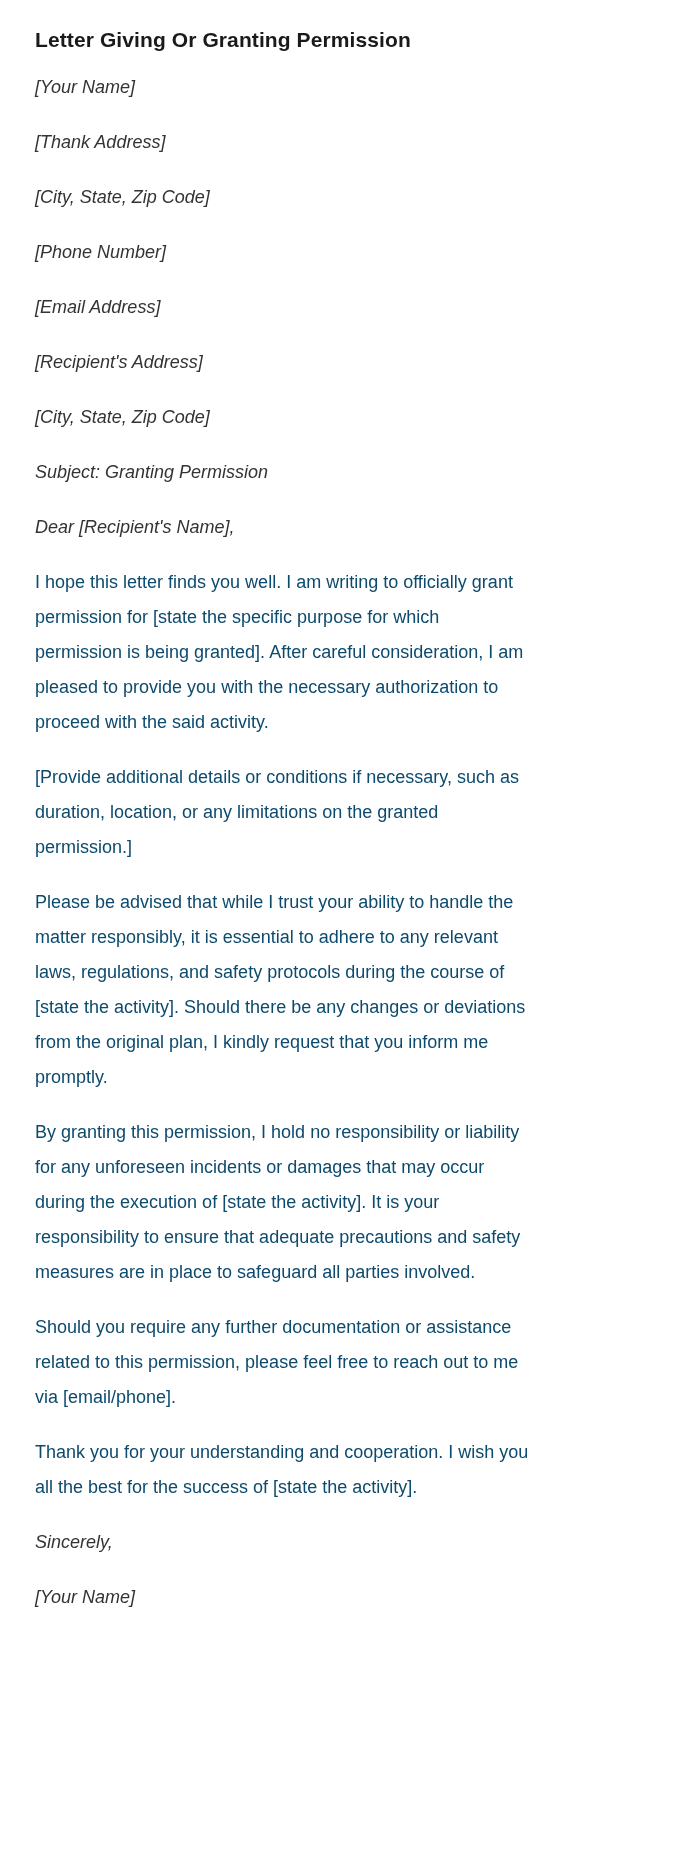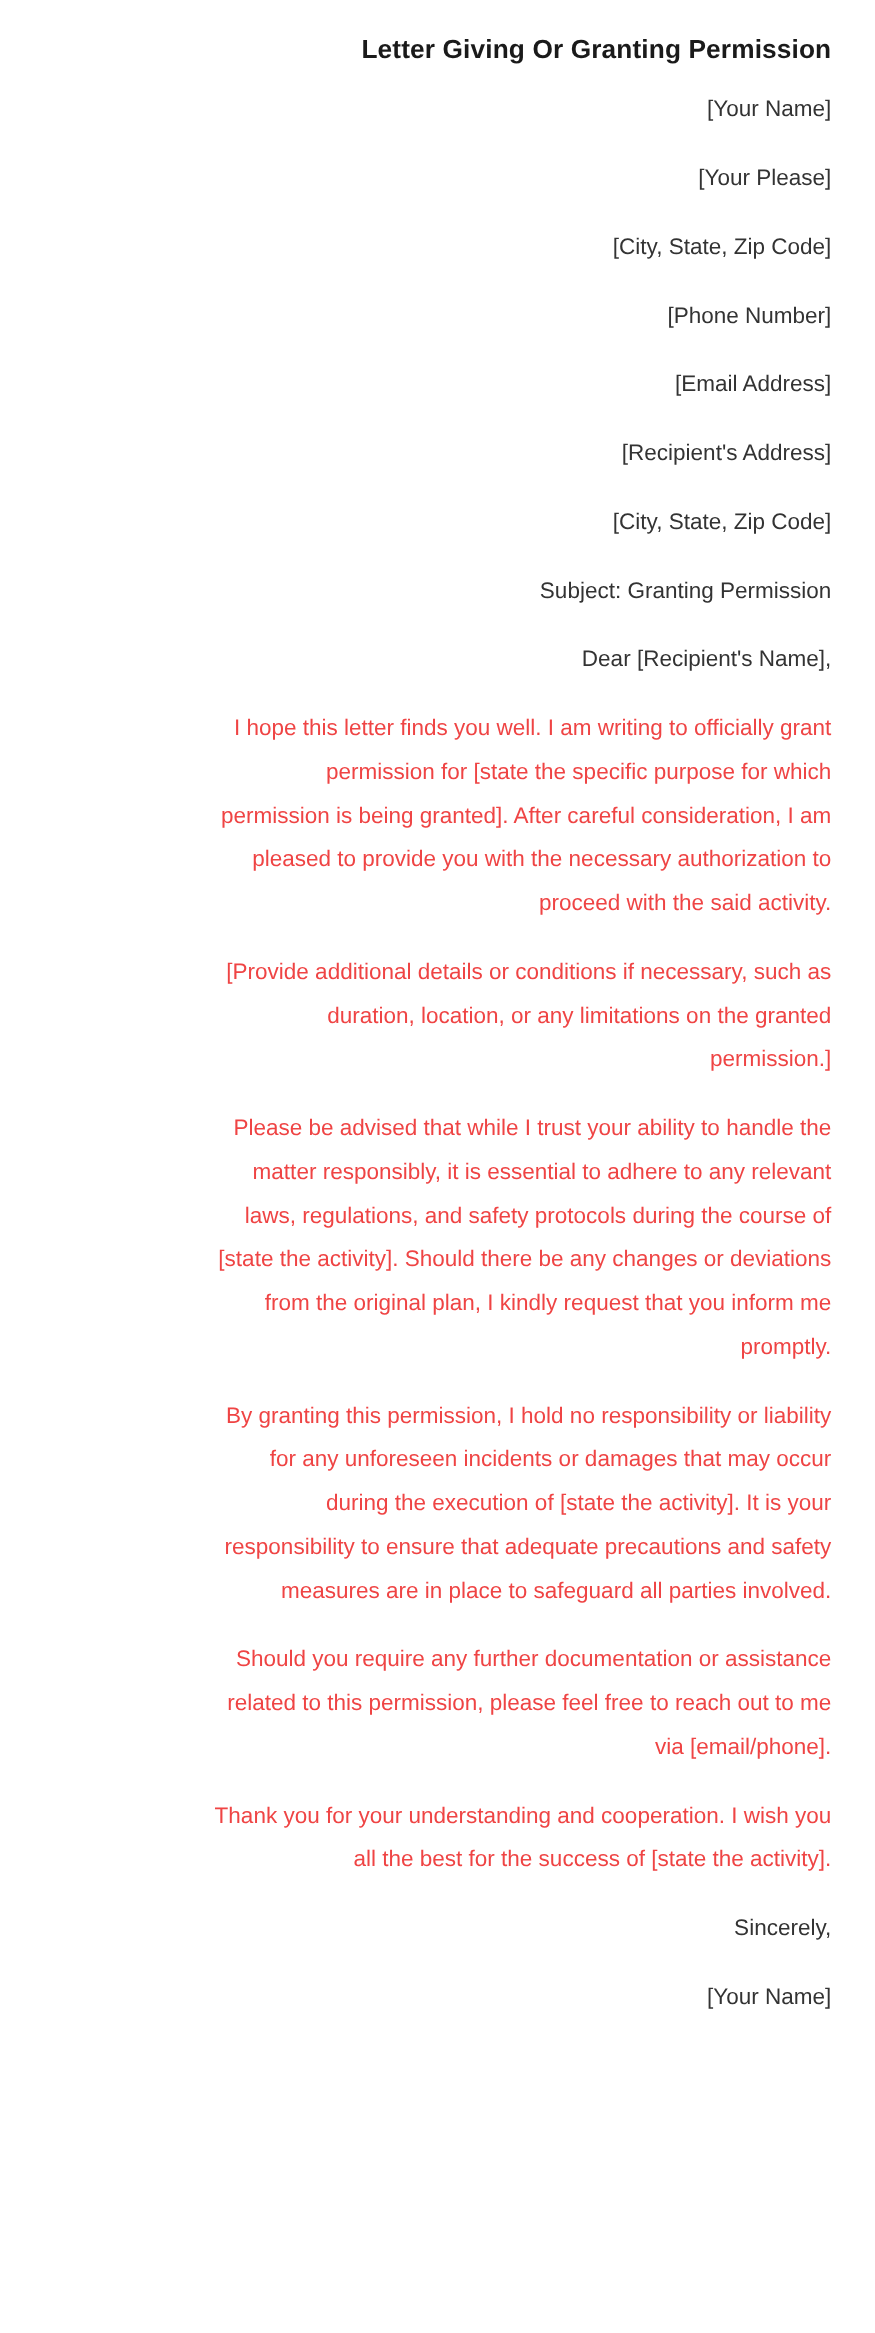--- a/index.html
+++ b/index.html
@@ -1,15 +1,15 @@
 <!DOCTYPE html>
 <html><head>
 <meta charset="utf-8">
 <style>
-  * { margin: 0; padding: 0; box-sizing: border-box; text-align: right; }
+  * { margin: 0; padding: 0; box-sizing: border-box; }
   html, body {
     width: 700px;
     background: #ffffff;
   }
   body {
     height: 1866px;
     font-family: "Liberation Sans", "DejaVu Sans", sans-serif;
     color: #333333;
     overflow: hidden;
   }
@@ -23,39 +23,40 @@
     font-weight: bold;
     color: #1a1a1a;
     letter-spacing: 0.1px;
     margin: 0 0 10px 0;
   }
   .line-block {
     font-size: 18px;
     line-height: 35px;
     margin: 0 0 20px 0;
     color: #333333;
+    font-style: italic;
   }
   .para {
     font-size: 18px;
     line-height: 35px;
     margin: 0 0 20px 0;
-    color: #ef4444;
+    color: #0c4a6e;
     white-space: pre-line;
     max-width: 632px;
   }
 </style>
 </head>
 <body>
 
 <div class="letter-page">
 
   <h1 class="letter-title">Letter Giving Or Granting Permission</h1>
 
   <div class="line-block">[Your Name]</div>
-  <div class="line-block">[Your Please]</div>
+  <div class="line-block">[Thank Address]</div>
   <div class="line-block">[City, State, Zip Code]</div>
   <div class="line-block">[Phone Number]</div>
   <div class="line-block">[Email Address]</div>
   <div class="line-block">[Recipient's Address]</div>
   <div class="line-block">[City, State, Zip Code]</div>
 
   <div class="line-block">Subject: Granting Permission</div>
 
   <div class="line-block">Dear [Recipient's Name],</div>
 

